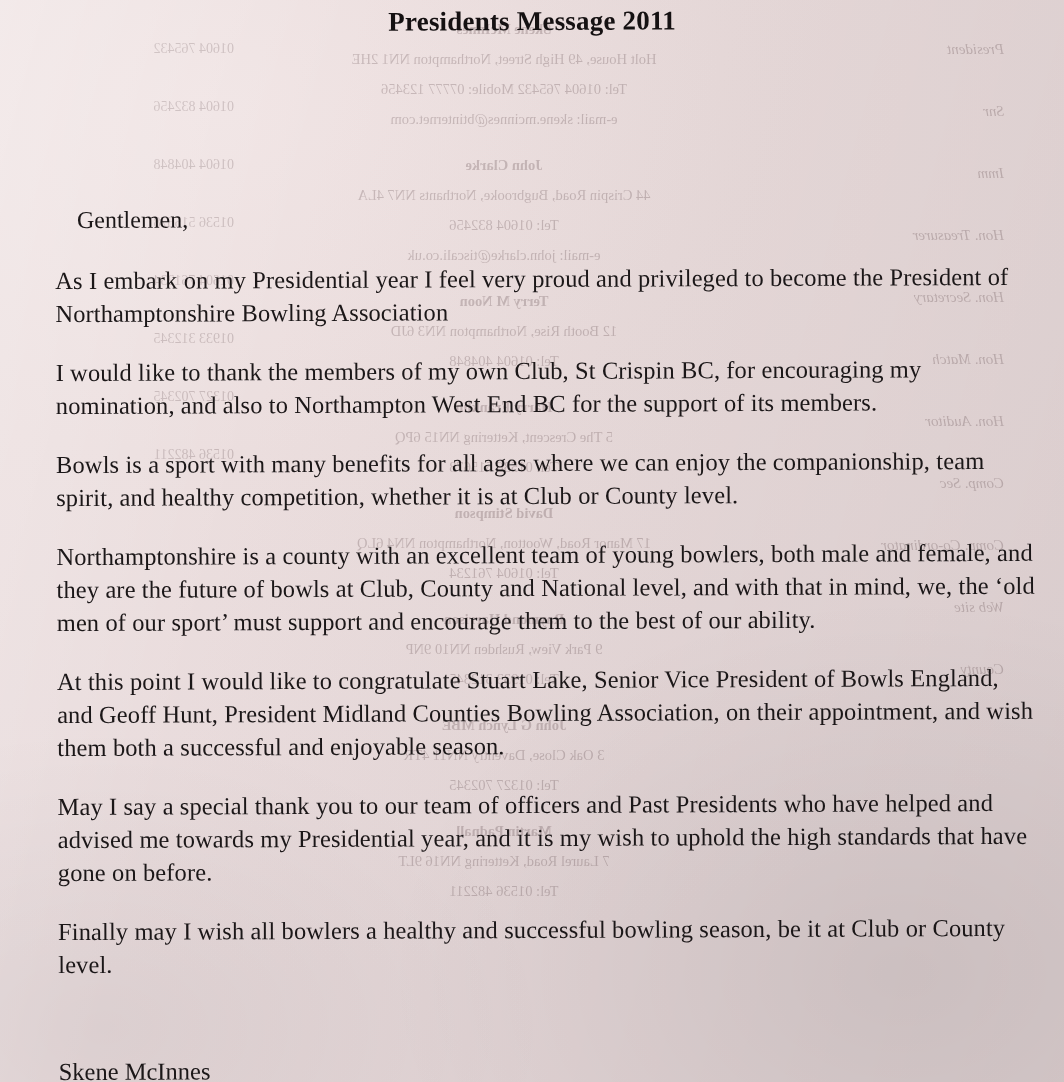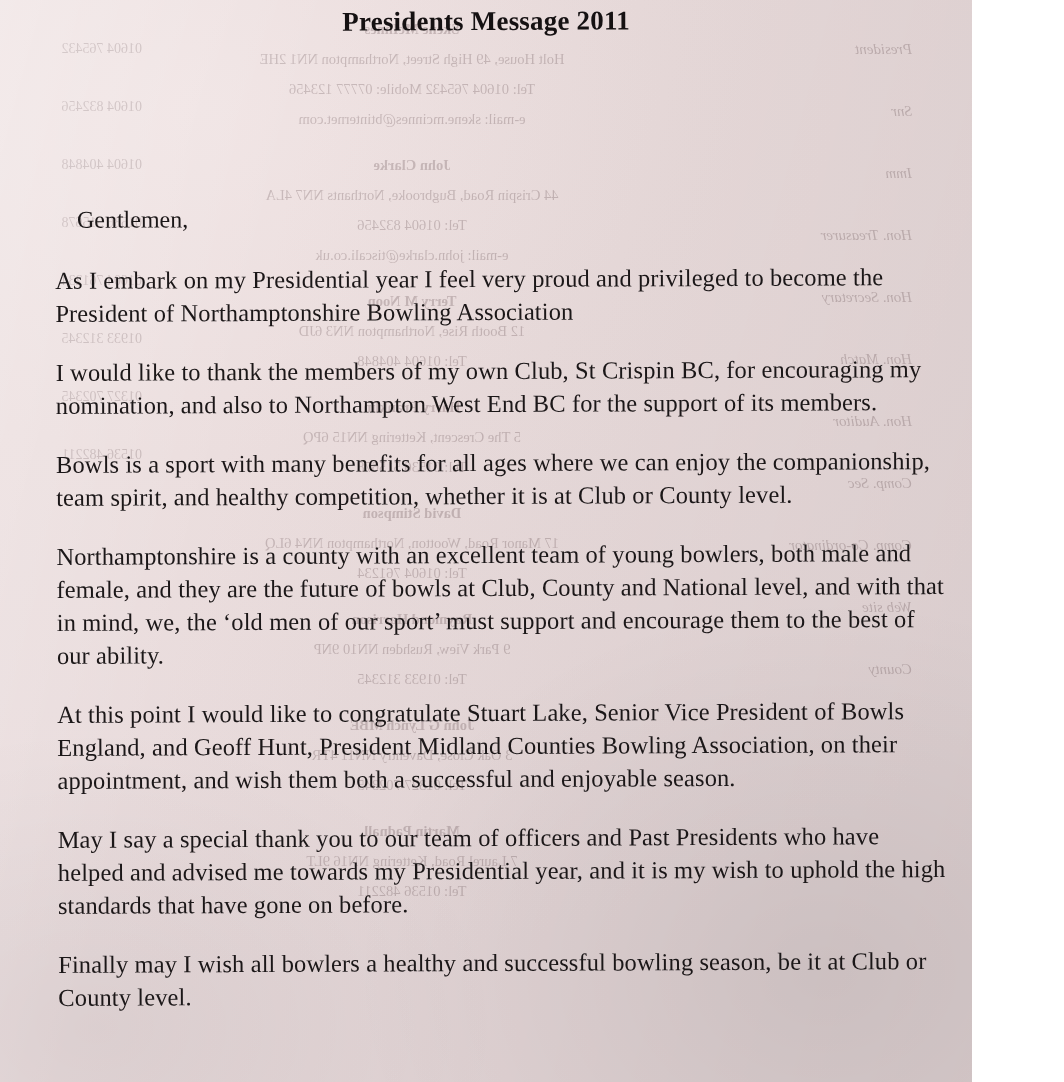--- a/index.html
+++ b/index.html
@@ -2,21 +2,21 @@
 <html><head>
 <meta charset="utf-8">
 <style>
   html, body {
     margin: 0;
     padding: 0;
     background: #ffffff;
   }
   .page {
     position: relative;
-    width: 972px;
+    width: 1064px;
     height: 1082px;
     overflow: hidden;
     background:
       radial-gradient(ellipse 120% 80% at 20% 10%, #efe2e2 0%, #eadcdc 40%, #e6d8d9 100%);
     font-family: "Liberation Serif", serif;
     color: #1b1718;
   }
   
   .paper-shade-a {
     position: absolute;

